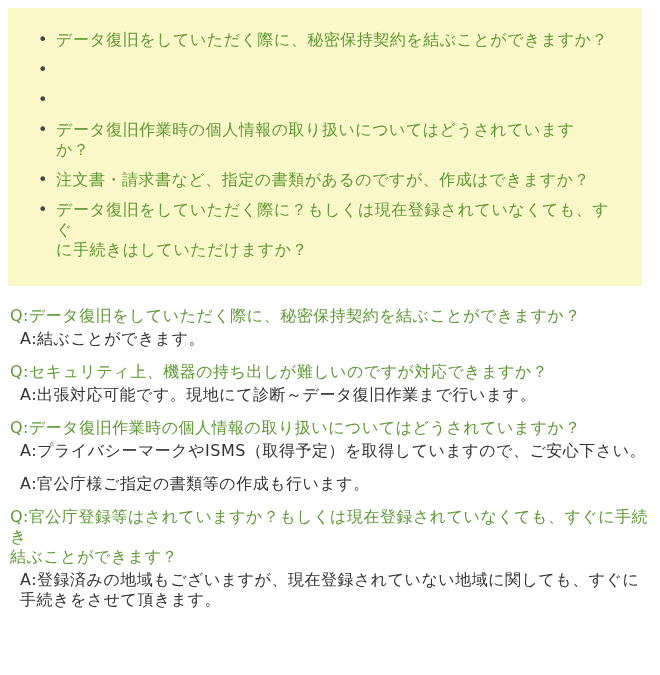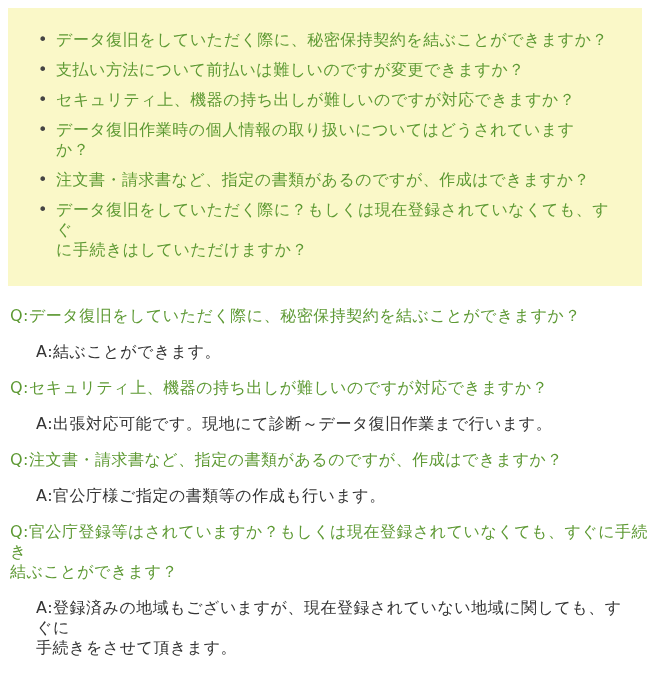--- a/index.html
+++ b/index.html
@@ -57,45 +57,43 @@
   .faq-entry{
     margin-bottom:13px;
   }
   .question{
     margin:12px 0 3px 0;
     color:var(--green);
     line-height:20px;
     white-space:pre-line;
   }
   .answer{
-    margin:16px;
+    margin:0;
     padding-left:10px;
     color:var(--answer);
     line-height:20px;
     white-space:pre-line;
   }
 </style>
 </head>
 <body>
 
 <div class="page">
 
   <div class="summary-box">
     <ul class="summary-list">
       <li class="summary-item">
         <span class="bullet">•</span>
         <span class="summary-text">データ復旧をしていただく際に、秘密保持契約を結ぶことができますか？</span>
       </li>
       <li class="summary-item">
         <span class="bullet">•</span>
-        <span class="summary-text">支払い方法について前払いは難しいのですが変更できますか？</span>
       </li>
       <li class="summary-item">
         <span class="bullet">•</span>
-        <span class="summary-text">セキュリティ上、機器の持ち出しが難しいのですが対応できますか？</span>
       </li>
       <li class="summary-item">
         <span class="bullet">•</span>
         <span class="summary-text">データ復旧作業時の個人情報の取り扱いについてはどうされています
 か？</span>
       </li>
       <li class="summary-item">
         <span class="bullet">•</span>
         <span class="summary-text">注文書・請求書など、指定の書類があるのですが、作成はできますか？</span>
       </li>
@@ -113,23 +111,26 @@
       <p class="question">Q:データ復旧をしていただく際に、秘密保持契約を結ぶことができますか？</p>
       <p class="answer">A:結ぶことができます。</p>
     </div>
 
 
     <div class="faq-entry">
       <p class="question">Q:セキュリティ上、機器の持ち出しが難しいのですが対応できますか？</p>
       <p class="answer">A:出張対応可能です。現地にて診断～データ復旧作業まで行います。</p>
     </div>
 
+    <div class="faq-entry">
+      <p class="question">Q:データ復旧作業時の個人情報の取り扱いについてはどうされていますか？</p>
+      <p class="answer">A:プライバシーマークやISMS（取得予定）を取得していますので、ご安心下さい。</p>
+    </div>
 
     <div class="faq-entry">
-      <p class="question">Q:注文書・請求書など、指定の書類があるのですが、作成はできますか？</p>
       <p class="answer">A:官公庁様ご指定の書類等の作成も行います。</p>
     </div>
 
     <div class="faq-entry">
       <p class="question">Q:官公庁登録等はされていますか？もしくは現在登録されていなくても、すぐに手続き
 結ぶことができます？</p>
       <p class="answer">A:登録済みの地域もございますが、現在登録されていない地域に関しても、すぐに
 手続きをさせて頂きます。</p>
     </div>
 

